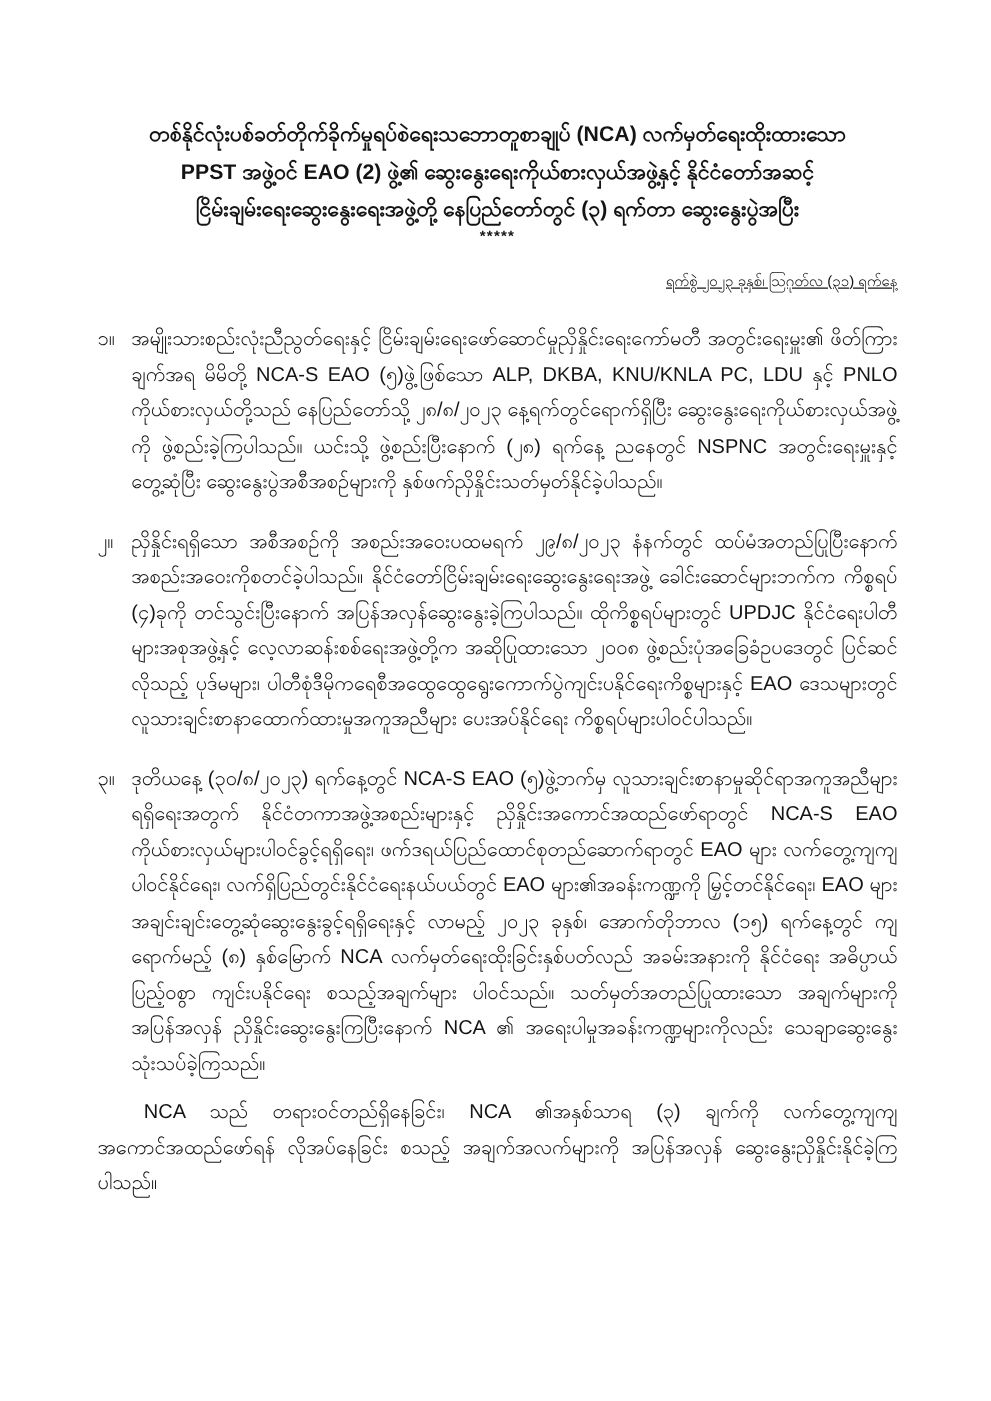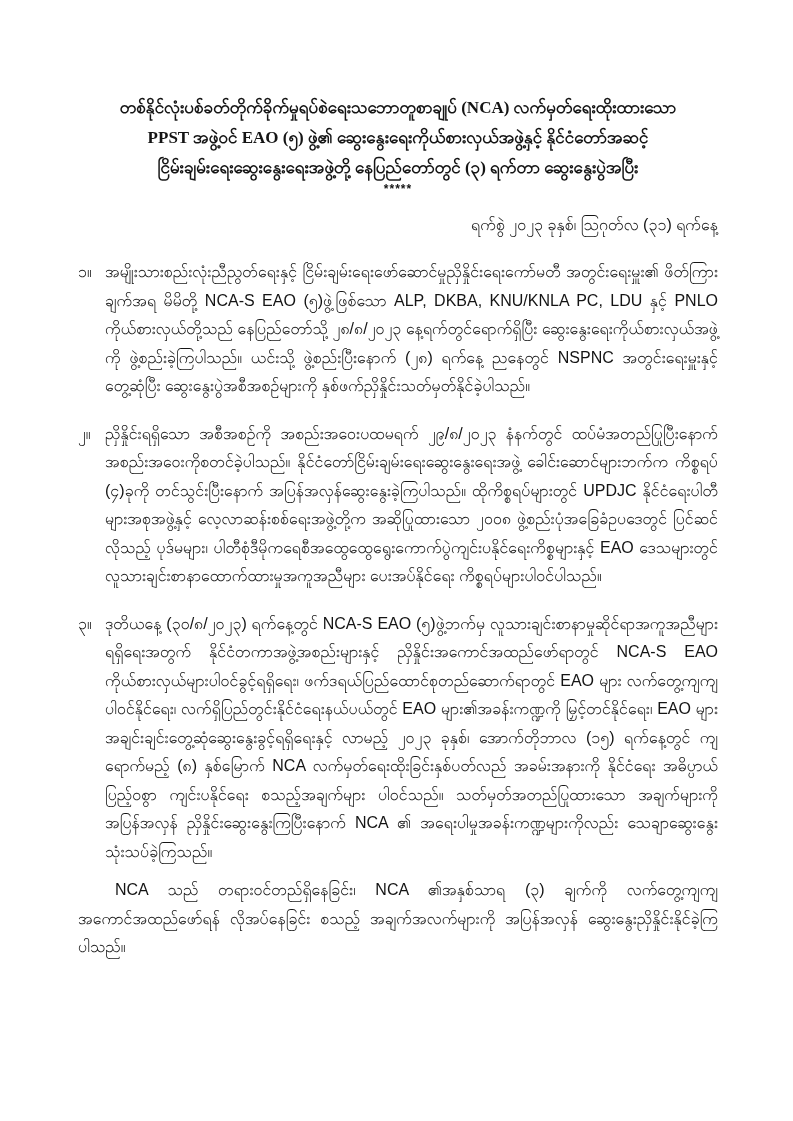--- a/index.html
+++ b/index.html
@@ -20,41 +20,41 @@
   }
   .content {
     margin: 0 75px 0 78px; 
   }
   .doc-title {
     margin-top: 93px;
     text-align: center;
     font-weight: 700;
     font-size: 17px;
     line-height: 30px;
-    font-family: Liberation Serif, serif;
   }
   .doc-heading {
     margin-top: 13px;
     text-align: center;
     font-weight: 700;
     font-size: 21px;
     line-height: 28px;
   }
   .star-sep {
     text-align: center;
     font-weight: 700;
     font-size: 12px;
     line-height: 12px;
     letter-spacing: 1px;
   }
   .date-line {
     margin-top: 16px;
     text-align: right;
-    font-size: 16px;
+    font-size: 12px;
     line-height: 28px;
+    text-decoration: underline;
   }
   .para {
     position: relative;
     margin-top: 19px;
     padding-left: 27px;
     font-size: 16px;
     line-height: 28.5px;
     text-align: justify;
   }
   .para-number {
@@ -71,21 +71,21 @@
   }
 </style>
 </head>
 <body>
 
 <div class="page">
   <div class="content">
 
     <div class="doc-title">
       <div>တစ်နိုင်လုံးပစ်ခတ်တိုက်ခိုက်မှုရပ်စဲရေးသဘောတူစာချုပ် (NCA) လက်မှတ်ရေးထိုးထားသော</div>
-      <div>PPST အဖွဲ့ဝင် EAO (၅) ဖွဲ့၏ ဆွေးနွေးရေးကိုယ်စားလှယ်အဖွဲ့နှင့် နိုင်ငံတော်အဆင့်</div>
+      <div>PPST အဖွဲ့ဝင် EAO (2) ဖွဲ့၏ ဆွေးနွေးရေးကိုယ်စားလှယ်အဖွဲ့နှင့် နိုင်ငံတော်အဆင့်</div>
       <div>ငြိမ်းချမ်းရေးဆွေးနွေးရေးအဖွဲ့တို့ နေပြည်တော်တွင် (၃) ရက်တာ ဆွေးနွေးပွဲအပြီး</div>
     </div>
 
     <div class="star-sep">*****</div>
 
     <div class="date-line">ရက်စွဲ  ၂၀၂၃ ခုနှစ်၊ သြဂုတ်လ (၃၁) ရက်နေ့</div>
 
     <div class="para">
       <span class="para-number">၁။</span>
       <span>အမျိုးသားစည်းလုံးညီညွတ်ရေးနှင့် ငြိမ်းချမ်းရေးဖော်ဆောင်မှုညှိနှိုင်းရေးကော်မတီ အတွင်းရေးမှူး၏ ဖိတ်ကြားချက်အရ မိမိတို့ NCA-S EAO (၅)ဖွဲ့ဖြစ်သော ALP, DKBA, KNU/KNLA PC, LDU နှင့် PNLO ကိုယ်စားလှယ်တို့သည် နေပြည်တော်သို့ ၂၈/၈/၂၀၂၃ နေ့ရက်တွင်ရောက်ရှိပြီး ဆွေးနွေးရေးကိုယ်စားလှယ်အဖွဲ့ကို ဖွဲ့စည်းခဲ့ကြပါသည်။ ယင်းသို့ ဖွဲ့စည်းပြီးနောက် (၂၈) ရက်နေ့ ညနေတွင် NSPNC အတွင်းရေးမှူးနှင့်တွေ့ဆုံပြီး ဆွေးနွေးပွဲအစီအစဉ်များကို နှစ်ဖက်ညှိနှိုင်းသတ်မှတ်နိုင်ခဲ့ပါသည်။</span>

